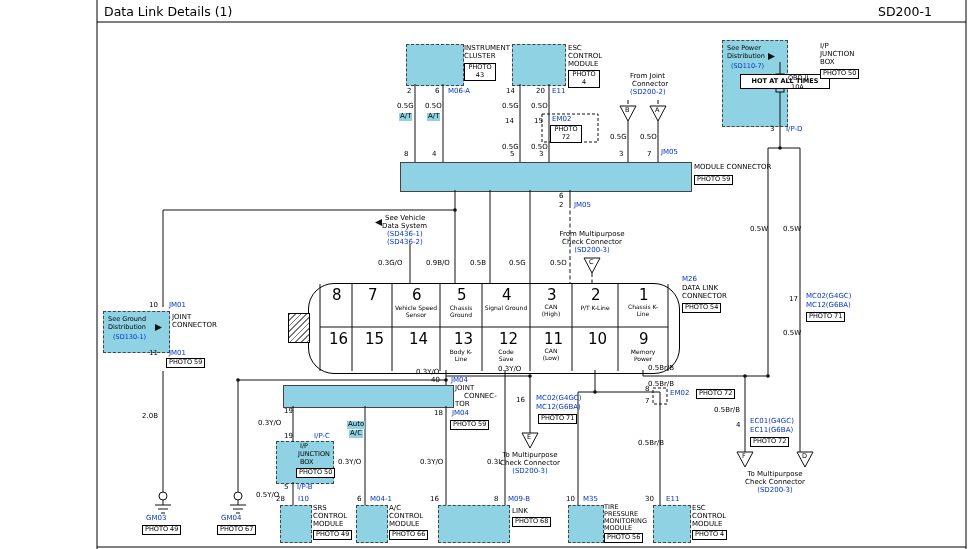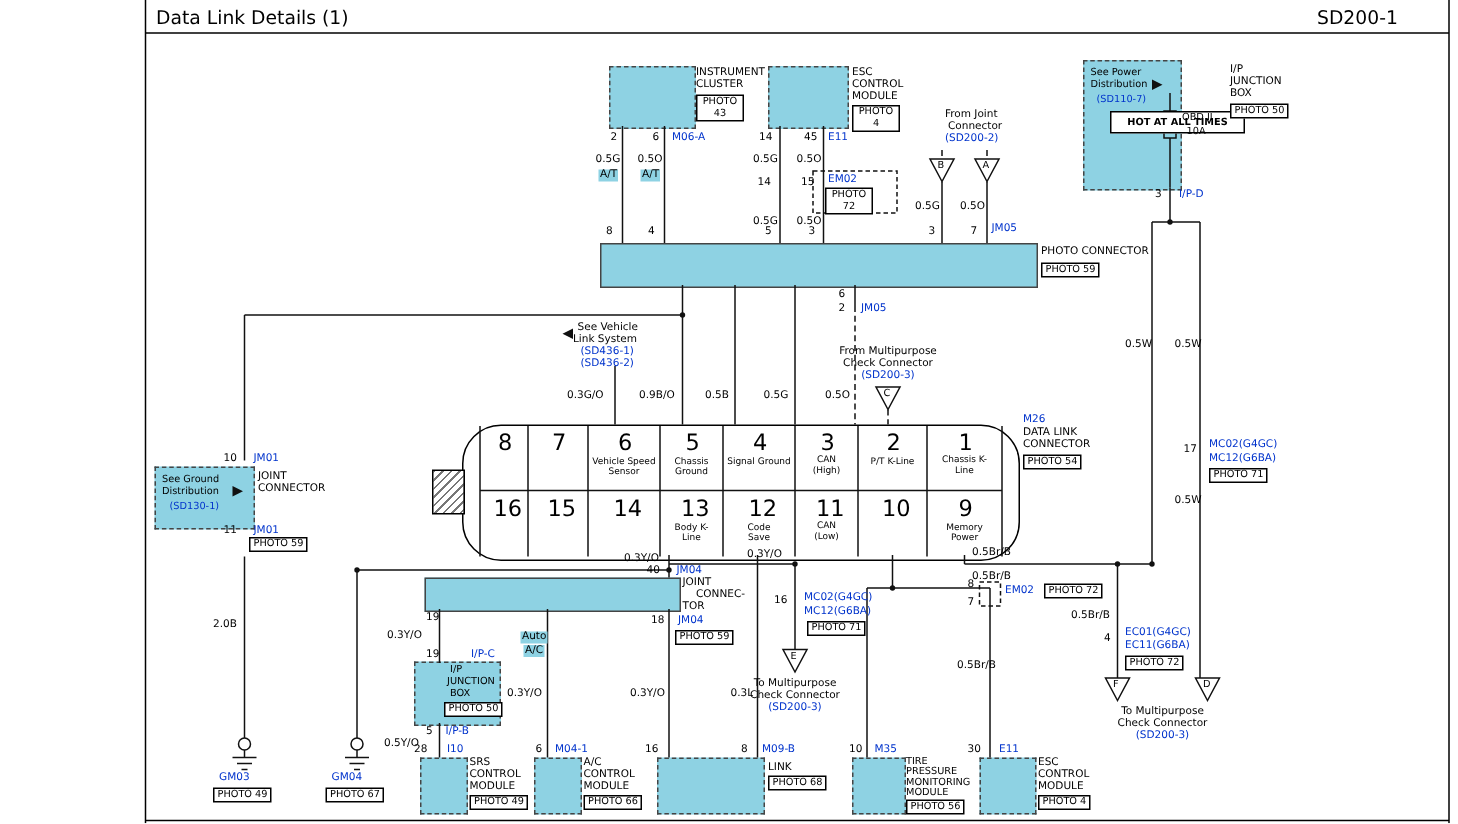--- a/index.html
+++ b/index.html
@@ -183,21 +183,21 @@
   <span class="t hl" style="left:399px;top:113px">A/T</span>
   <span class="t hl" style="left:427px;top:113px">A/T</span>
   <span class="t" style="left:404px;top:151px">8</span>
   <span class="t" style="left:432px;top:151px">4</span>
 
   <span class="t" style="left:568px;top:45px">ESC</span>
   <span class="t" style="left:568px;top:53px">CONTROL</span>
   <span class="t" style="left:568px;top:61px">MODULE</span>
   <span class="ph ph2" style="left:568px;top:70px">PHOTO 4</span>
   <span class="t" style="left:506px;top:88px">14</span>
-  <span class="t" style="left:536px;top:88px">45</span>
+  <span class="t" style="left:536px;top:88px">20</span>
   <span class="t b" style="left:552px;top:88px">E11</span>
   <span class="t" style="left:502px;top:103px">0.5G</span>
   <span class="t" style="left:531px;top:103px">0.5O</span>
   <span class="t" style="left:505px;top:118px">14</span>
   <span class="t" style="left:534px;top:118px">15</span>
   <span class="t b" style="left:552px;top:116px">EM02</span>
   <span class="ph ph2" style="left:550px;top:125px">PHOTO 72</span>
   <span class="t" style="left:502px;top:144px">0.5G</span>
   <span class="t" style="left:531px;top:144px">0.5O</span>
   <span class="t" style="left:510px;top:151px">5</span>
@@ -207,28 +207,28 @@
   <span class="t" style="left:632px;top:81px">Connector</span>
   <span class="t b" style="left:630px;top:89px">(SD200-2)</span>
   <span class="t s65" style="left:625px;top:107px">B</span>
   <span class="t s65" style="left:655px;top:107px">A</span>
   <span class="t" style="left:610px;top:134px">0.5G</span>
   <span class="t" style="left:640px;top:134px">0.5O</span>
   <span class="t" style="left:619px;top:151px">3</span>
   <span class="t" style="left:647px;top:151px">7</span>
   <span class="t b" style="left:661px;top:149px">JM05</span>
 
-  <span class="t" style="left:694px;top:164px">PHOTO CONNECTOR</span>
+  <span class="t" style="left:694px;top:164px">MODULE CONNECTOR</span>
   <span class="ph" style="left:694px;top:175px">PHOTO 59</span>
   <span class="t" style="left:559px;top:193px">6</span>
   <span class="t" style="left:559px;top:202px">2</span>
   <span class="t b" style="left:574px;top:202px">JM05</span>
 
   <span class="t" style="left:385px;top:215px">See Vehicle</span>
-  <span class="t" style="left:382px;top:223px">Link System</span>
+  <span class="t" style="left:382px;top:223px">Data System</span>
   <span class="t b" style="left:387px;top:231px">(SD436-1)</span>
   <span class="t b" style="left:387px;top:239px">(SD436-2)</span>
 
   <div class="t ctr" style="left:552px;top:231px;width:80px">From Multipurpose</div>
   <div class="t ctr" style="left:552px;top:239px;width:80px">Check Connector</div>
   <div class="t ctr b" style="left:552px;top:247px;width:80px">(SD200-3)</div>
   <span class="t s65" style="left:589px;top:259px">C</span>
 
   <span class="t" style="left:378px;top:260px">0.3G/O</span>
   <span class="t" style="left:426px;top:260px">0.9B/O</span>

